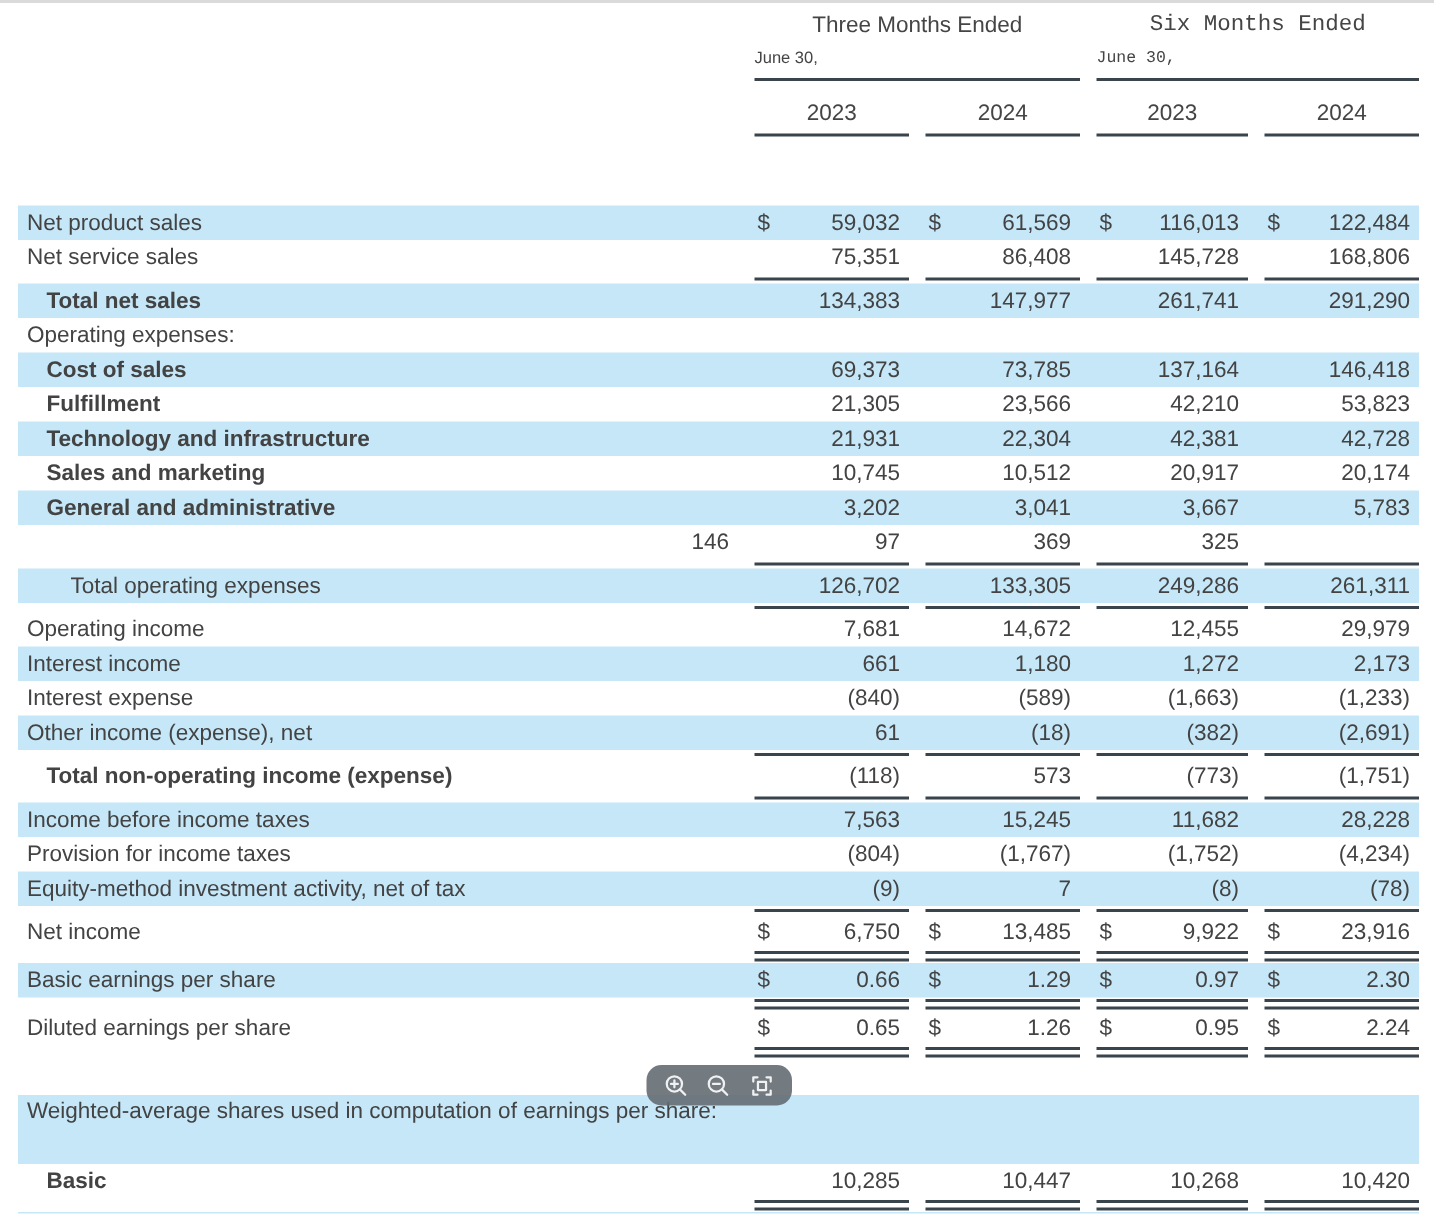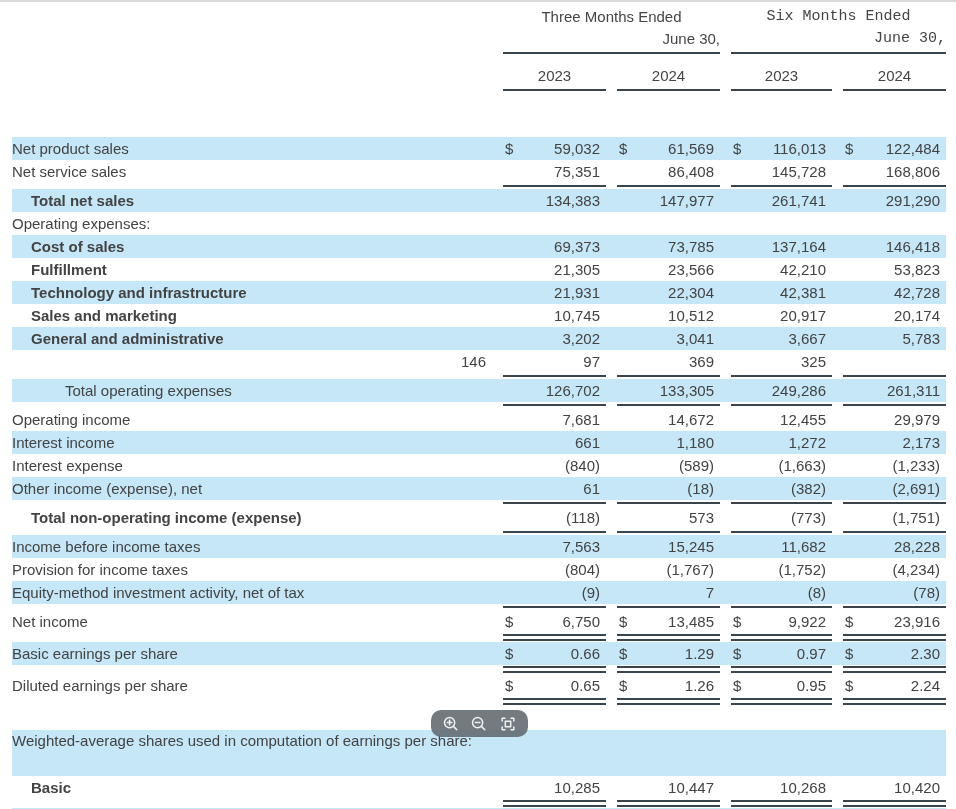--- a/index.html
+++ b/index.html
@@ -17,36 +17,36 @@
 
   
   .grid {
     display: grid;
     grid-template-columns: 1fr 103px 103px 101px 103px;
     column-gap: 11px;
   }
 
   
   .hdr-title { text-align: center; font-size: 15px; height: 22px; line-height: 22px; color: #454545; }
-  .hdr-sub   { text-align: right; font-size: 15px; height: 22px; line-height: 22px;
+  .hdr-sub   { text-align: left; font-size: 11px; height: 22px; line-height: 22px;
                padding-bottom: 2px; border-bottom: 2px solid #39444c; color: #454545; }
   .span-g1 { grid-column: 2 / 4; }
   .span-g2 { grid-column: 4 / 6; font-family: Liberation Mono, monospace; }
   .year-cell { text-align: center; font-size: 15px; height: 22px; line-height: 22px;
                margin-top: 11px; padding-bottom: 2px; border-bottom: 2px solid #39444c; color: #454545; }
   .hdr-spacer { height: 46px; }
 
   
   .data-row { height: 23px; line-height: 23px; font-size: 15px; }
   .data-row.shade { background: #c5e7f8; }
   .data-row.tall { height: 46px; line-height: 22px; margin-top: 24px; }
   .row-label { white-space: normal; overflow: hidden; }
-  .ind-0 { padding-left: 0; }
+  .ind-0 { padding-left: 6px; }
   .ind-1 { padding-left: 19px; font-weight: bold; }
-  .ind-2 { padding-left: 53px; }
+  .ind-2 { padding-left: 35px; }
   .val-cell { display: flex; }
   .cur { padding-left: 2px; }
   .num { margin-left: auto; padding-right: 6px; }
 
   
   .rule-row { height: 6px; }
   .rule-row .rule-cell { margin-top: 2px; border-top: 2px solid #39444c; }
   .rule-row.double { height: 9px; }
   .rule-row.double .rule-cell {
     margin-top: 1px; height: 7px; box-sizing: border-box;

